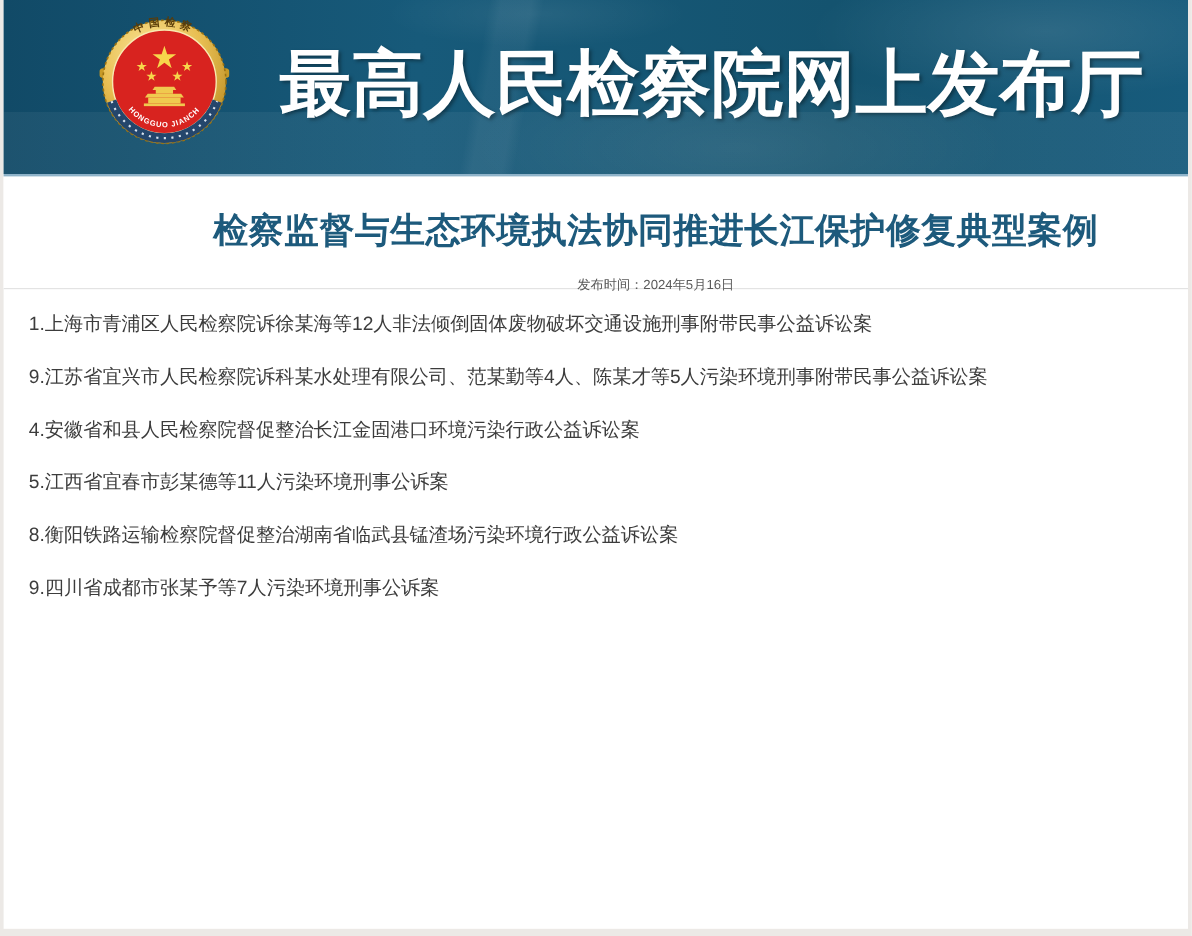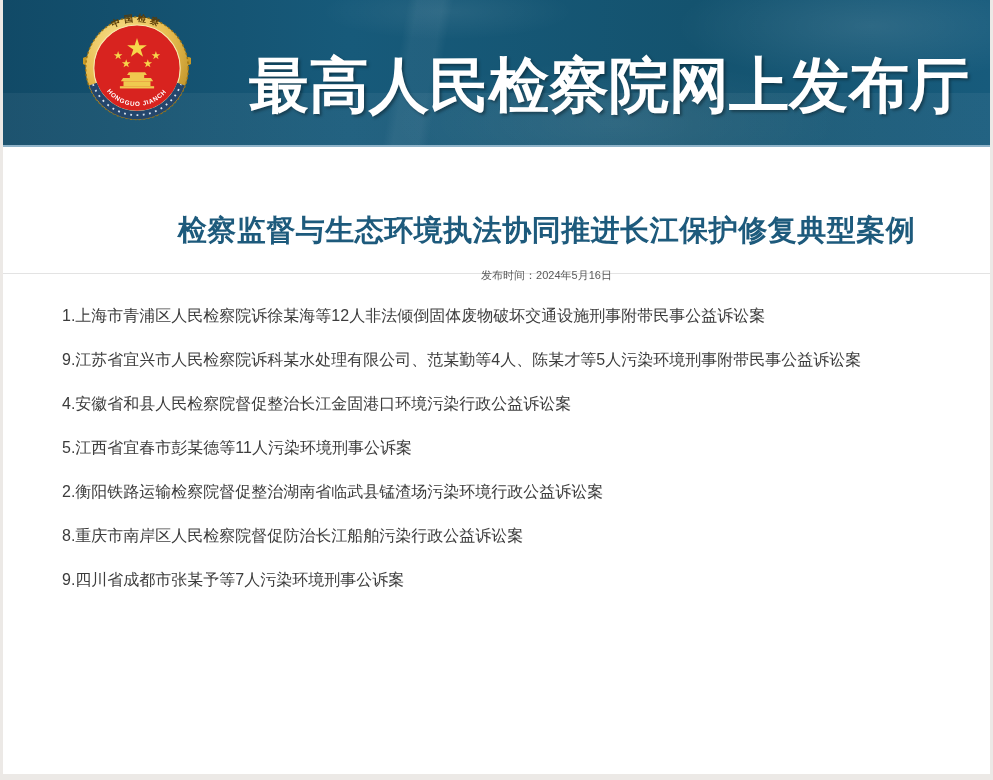--- a/index.html
+++ b/index.html
@@ -11,33 +11,33 @@
     background:linear-gradient(90deg,#114a67 0%,#175a7a 35%,#14536f 70%,#175b7c 100%);
     border-bottom:2px solid #8fb3c9;overflow:hidden;}
   .site-header::before{content:"";position:absolute;inset:0;pointer-events:none;
     background:
       radial-gradient(ellipse 320px 90px at 62% 85%, rgba(255,255,255,0.07), transparent 70%),
       radial-gradient(ellipse 280px 80px at 88% 18%, rgba(255,255,255,0.10), transparent 70%),
       radial-gradient(ellipse 180px 40px at 45% 8%,  rgba(255,255,255,0.07), transparent 70%),
       linear-gradient(100deg, transparent 40%, rgba(255,255,255,0.05) 41%, rgba(255,255,255,0.05) 43.5%, transparent 44.5%),
       linear-gradient(0deg, rgba(255,255,255,0.05) 0 52px, transparent 52px);}
   .emblem{position:absolute;left:80px;top:7px;width:108px;height:126px;}
-  .site-title{position:absolute;left:230px;top:36px;margin:16px;
+  .site-title{position:absolute;left:230px;top:36px;margin:0;
     font-family:"Liberation Serif","DejaVu Serif",serif;font-weight:bold;
     font-size:60px;line-height:1.15;color:#ffffff;letter-spacing:0px;white-space:nowrap;
     text-shadow:2px 2px 3px rgba(0,0,0,0.35);}
 
   
-  .article-head{box-sizing:border-box;height:127px;padding-top:64px;padding-left:100px;
+  .article-head{box-sizing:border-box;height:94px;padding-top:26px;padding-left:100px;
     text-align:center;border-bottom:1px solid #e3e3e3;background:#ffffff;}
   .article-title{margin:0;font-size:29px;font-weight:bold;color:#1d5a7c;letter-spacing:0.5px;}
   .pub-date{margin-top:17px;font-size:11px;color:#595959;}
 
   
-  .case-list{list-style:none;margin:12px;padding:20px 24px 0 47px;}
+  .case-list{list-style:none;margin:0;padding:20px 24px 0 21px;}
   .case-item{font-size:16px;line-height:19px;color:#3c3c3c;margin-bottom:25px;cursor:pointer;}
 </style>
 </head>
 <body>
 
 <div class="page">
 
   <header class="site-header">
     <svg class="emblem" viewBox="0 0 120 132" aria-hidden="true">
       <defs>
@@ -90,18 +90,17 @@
   <section class="article-head">
     <h2 class="article-title">检察监督与生态环境执法协同推进长江保护修复典型案例</h2>
     <div class="pub-date">发布时间：2024年5月16日</div>
   </section>
 
   <ul class="case-list">
       <li class="case-item">1.上海市青浦区人民检察院诉徐某海等12人非法倾倒固体废物破坏交通设施刑事附带民事公益诉讼案</li>
       <li class="case-item">9.江苏省宜兴市人民检察院诉科某水处理有限公司、范某勤等4人、陈某才等5人污染环境刑事附带民事公益诉讼案</li>
       <li class="case-item">4.安徽省和县人民检察院督促整治长江金固港口环境污染行政公益诉讼案</li>
       <li class="case-item">5.江西省宜春市彭某德等11人污染环境刑事公诉案</li>
-      <li class="case-item">2.衡阳铁路运输检察院督促整治湖南省临武县锰渣场污染环境行政公益诉讼案</li>
-      <li class="case-item">8.重庆市南岸区人民检察院督促防治长江船舶污染行政公益诉讼案</li>
+      <li class="case-item">8.衡阳铁路运输检察院督促整治湖南省临武县锰渣场污染环境行政公益诉讼案</li>
       <li class="case-item">9.四川省成都市张某予等7人污染环境刑事公诉案</li>
     </ul>
 
 </div>
 
 </body></html>

